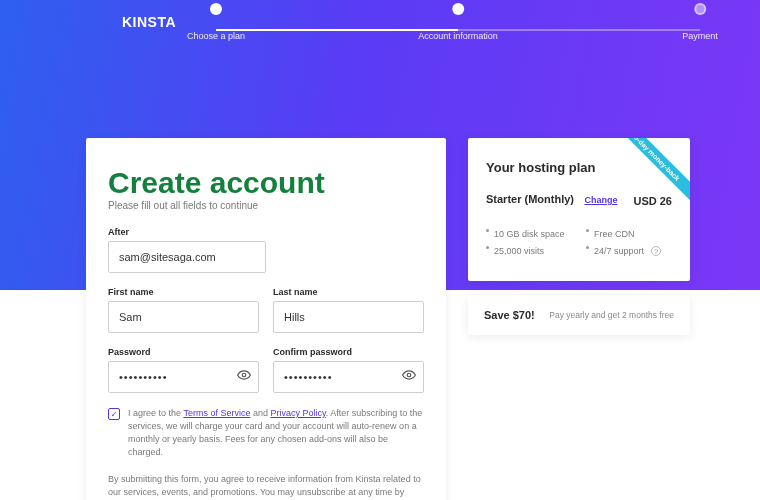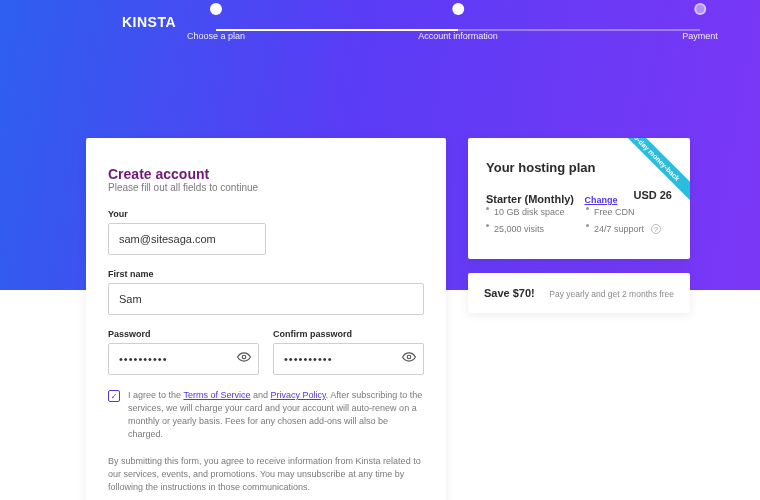--- a/index.html
+++ b/index.html
@@ -14,47 +14,47 @@
 .step.s1{left:0}
 .step.s2{left:50%}
 .step.s3{left:100%}
 .step-dot{width:12px;height:12px;border-radius:50%;background:#fff;border:2px solid rgba(255,255,255,0.6)}
 .step.s3 .step-dot{background:rgba(255,255,255,0.45);border:2px solid rgba(255,255,255,0.45)}
 .step.s2 .step-dot{background:#fff}
 .step-lbl{color:rgba(255,255,255,0.9);font-size:9px;margin-top:16px;white-space:nowrap}
 .content{position:relative;display:flex;gap:22px;padding:0 60px 0 86px;margin-top:48px;align-items:flex-start}
 .card{background:#fff;border-radius:2px;box-shadow:0 2px 10px rgba(0,0,0,0.08);position:relative}
 .form-card{width:360px;padding:28px 22px 28px 22px;margin-top:48px}
-h1{font-size:14px;font-weight:700;color:#701a75}
+h1{font-size:30px;font-weight:700;color:#15803d}
 .sub{font-size:10px;color:#7a7a7a;margin-bottom:16px}
 .field-lbl{font-size:9px;font-weight:600;color:#2b2b2b;margin-bottom:4px;display:block}
 .row{display:flex;gap:14px;margin-bottom:14px}
 .col{flex:1}
 .input{width:100%;height:32px;border:1px solid #cfcfcf;border-radius:2px;padding:0 10px;font-size:11px;color:#333}
 .input-wrap{position:relative;width:100%}
 .eye{position:absolute;right:8px;top:50%;transform:translateY(-50%);color:#555;cursor:pointer}
 .consent{margin-top:6px;display:flex;align-items:flex-start;gap:8px}
 .chk{width:12px;height:12px;border:1.5px solid #5333ed;border-radius:2px;flex-shrink:0;margin-top:1px;display:flex;align-items:center;justify-content:center;color:#5333ed;font-size:8px}
 .consent-txt{font-size:9px;color:#7a7a7a;line-height:1.45}
 .consent-txt a{color:#5333ed;text-decoration:underline}
 .note{font-size:9px;color:#7a7a7a;line-height:1.45;margin-top:14px}
 .side{width:222px;display:flex;flex-direction:column;gap:14px;margin-top:48px}
 .plan-card{padding:22px 18px 18px 18px;position:relative;overflow:hidden}
 .ribbon{position:absolute;top:12px;right:-28px;background:#29bde0;color:#fff;font-size:7px;font-weight:600;padding:3px 30px;transform:rotate(45deg)}
 .plan-h{font-size:13px;font-weight:700;color:#2b2b2b;margin-bottom:14px}
-.plan-line{display:flex;align-items:flex-start;justify-content:space-between;margin-bottom:0}
+.plan-line{display:flex;align-items:flex-end;justify-content:space-between;margin-bottom:22px}
 .plan-name{font-size:11px;font-weight:700;color:#2b2b2b}
 .change{font-size:9px;color:#5333ed;text-decoration:underline;font-weight:600;margin-left:6px}
 .price{font-size:11px;font-weight:700;color:#2b2b2b}
 .feat-cols{display:flex;gap:14px}
 .feat-col{flex:1}
 .feat{font-size:9px;color:#7a7a7a;margin-bottom:7px;display:flex;align-items:flex-start;gap:5px}
 .dot{width:3px;height:3px;background:#999;border-radius:50%;flex-shrink:0}
 .info-ic{font-size:8px;color:#999;border:1px solid #bbb;border-radius:50%;width:10px;height:10px;display:inline-flex;align-items:center;justify-content:center;margin-left:2px}
-.save-card{padding:14px 16px;display:flex;align-items:flex-end;justify-content:space-between}
+.save-card{padding:14px 16px;display:flex;align-items:center;justify-content:space-between}
 .save-h{font-size:11px;font-weight:700;color:#2b2b2b}
 .save-t{font-size:8.5px;color:#8a8a8a}
 svg.eye-svg{width:14px;height:14px}
 </style>
 </head>
 <body>
 
 <div class="hero"></div>
 <div class="topbar">
   <div class="logo">KINSTA</div>
@@ -75,28 +75,32 @@
       </div>
   </div>
 </div>
 
 <div class="content">
   <div class="card form-card">
     <h1>Create account</h1>
     <div class="sub">Please fill out all fields to continue</div>
     <div class="row">
         <div class="col" style="flex:0 0 158px">
-      <label class="field-lbl">Your</label>
+      <label class="field-lbl">After</label>
       <input class="input" value="sam@sitesaga.com" style="">
     </div>
       </div>
     <div class="row">
       <div class="col">
         <label class="field-lbl">First name</label>
         <input class="input" value="Sam" style="">
+      </div>
+      <div class="col">
+        <label class="field-lbl">Last name</label>
+        <input class="input" value="Hills" style="">
       </div>
     </div>
     <div class="row">
       <div class="col">
         <label class="field-lbl">Password</label>
         <div class="input-wrap">
           <input class="input" type="text" style="letter-spacing: 1px;" value="••••••••••">
           <span class="eye"><svg class="eye-svg" viewBox="0 0 24 24" fill="none" stroke="currentColor" stroke-width="2">
                 <path d="M1 12s4-7 11-7 11 7 11 7-4 7-11 7S1 12 1 12z"></path>
                 <circle cx="12" cy="12" r="3"></circle>

